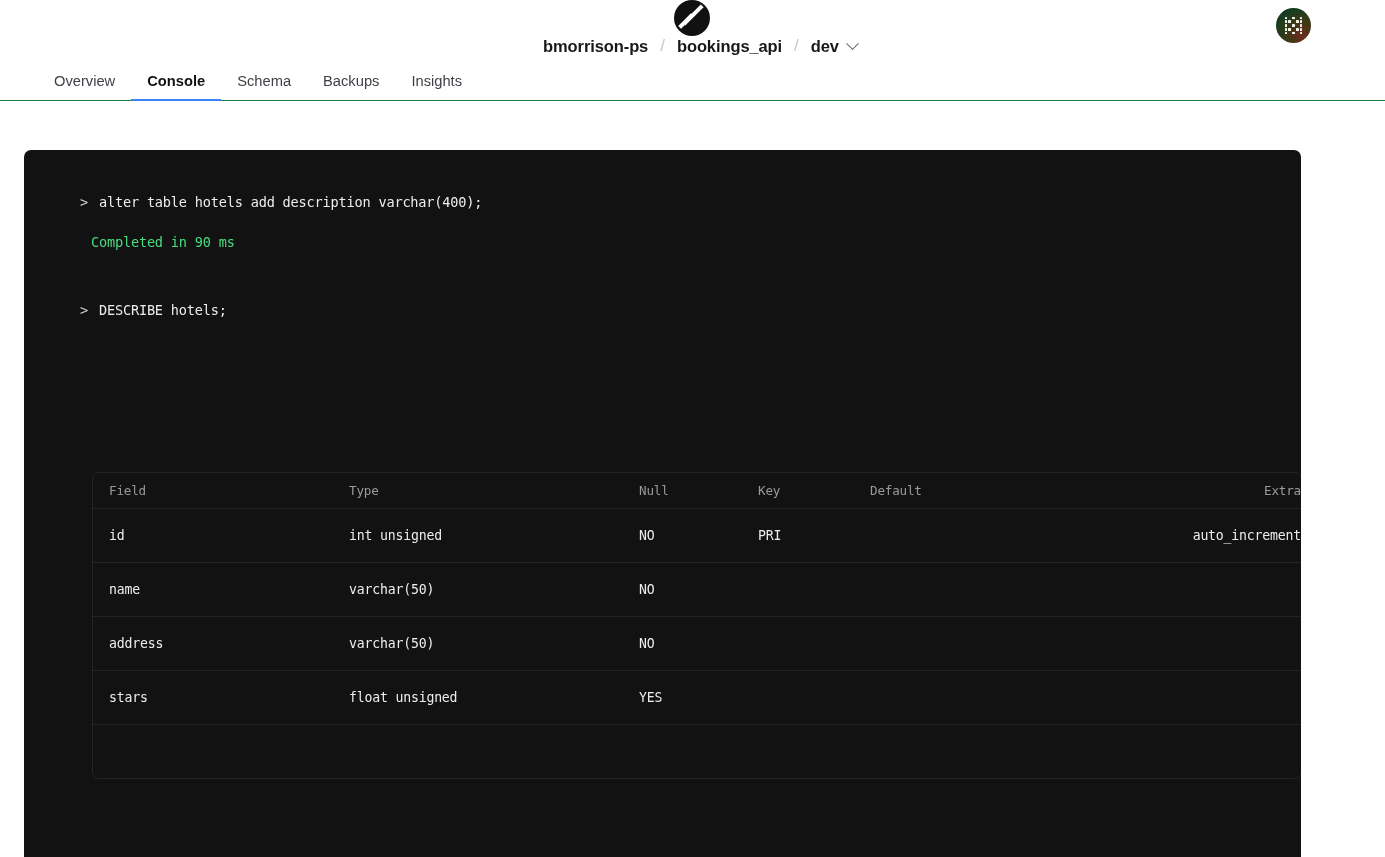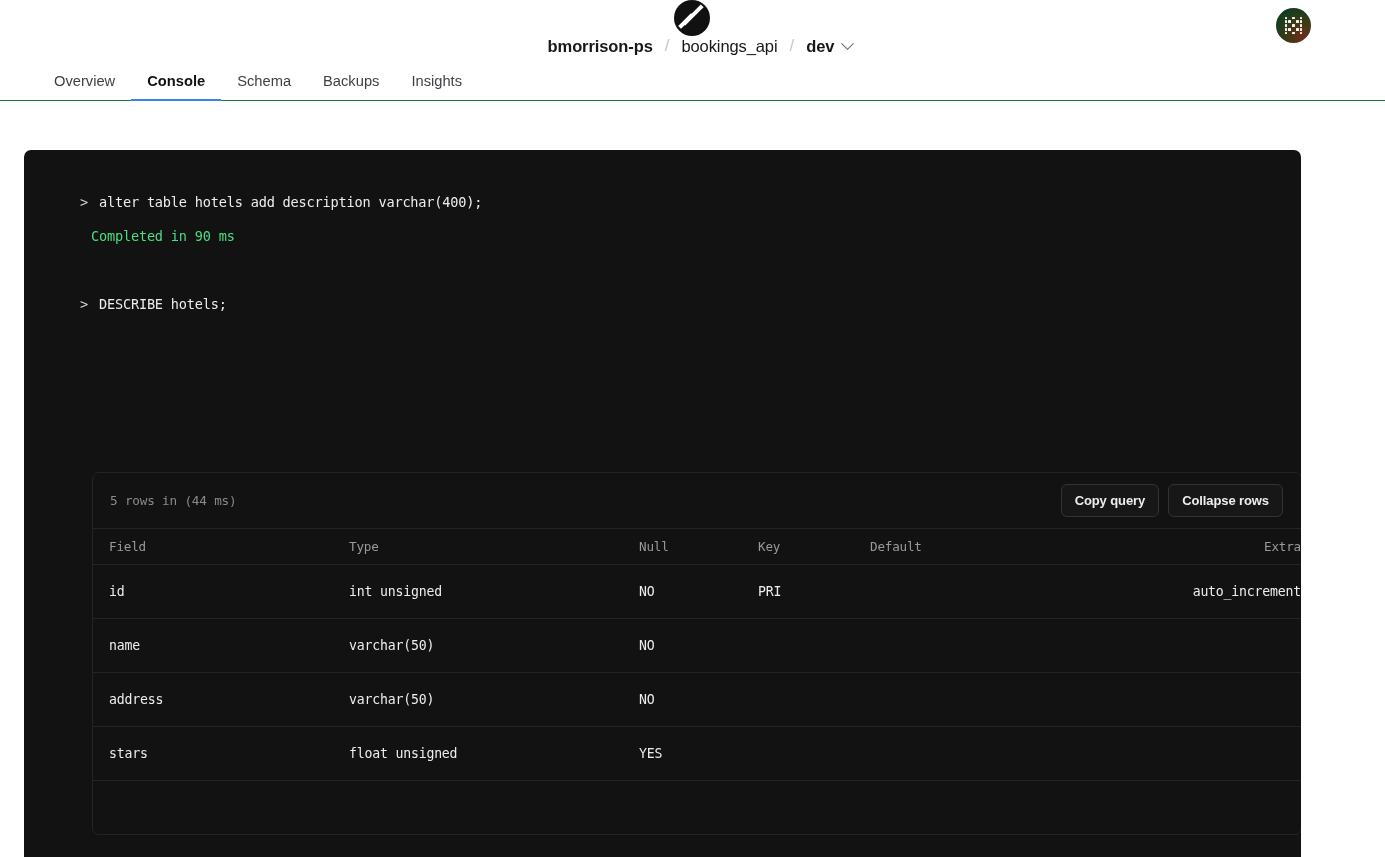--- a/index.html
+++ b/index.html
@@ -40,21 +40,21 @@
     align-items: center;
     margin-left: 17px;
     font-size: 16.5px;
   }
   .crumb {
     color: #18181b;
     letter-spacing: -0.1px;
     white-space: nowrap;
   }
   .crumb.b { font-weight: 700; }
-  .crumb.n { font-weight: 400; }
+  .crumb.n { font-weight: 700; }
   .sep {
     color: #c8c8cc;
     margin: 0 12px;
     font-weight: 300;
     font-size: 17px;
   }
   .crumb-branch {
     display: flex; align-items: center; gap: 9px;
   }
   .chev {
@@ -175,21 +175,21 @@
     font-size: 13.6px;
     color: #ededed;
     letter-spacing: -0.2px;
   }
   .qline .gt { color: #d4d4d4; margin-right: 11px; }
   .q1 { margin-top: 44px; }
   .result-ok {
     color: #4ade80;
     font-size: 13.6px;
     padding-left: 67px;
-    margin-top: 18px;
+    margin-top: 24px;
     letter-spacing: -0.2px;
   }
   .q2 { margin-top: 52px; }
 
   
   .restable {
     position: absolute;
     left: 68px; top: 278px;
     width: 1210px;
     border: 1px solid #242424;
@@ -310,27 +310,20 @@
     </div>
 
     <div class="result-ok">Completed in 90 ms</div>
 
     <div class="qline q2">
       <span class="gt">&gt;</span>
       <span>DESCRIBE hotels;</span>
     </div>
 
     <div class="restable">
-      <div class="res-head">
-        <span class="res-meta">5 rows in (44 ms)</span>
-        <div class="res-btns">
-          <button class="rbtn">Copy query</button>
-          <button class="rbtn">Collapse rows</button>
-        </div>
-      </div>
 
       <div class="grid">
         <div class="grow hdr">
           <span class="c-field">Field</span>
           <span class="c-type">Type</span>
           <span class="c-null">Null</span>
           <span class="c-key">Key</span>
           <span class="c-def">Default</span>
           <span class="c-extra">Extra</span>
         </div>

